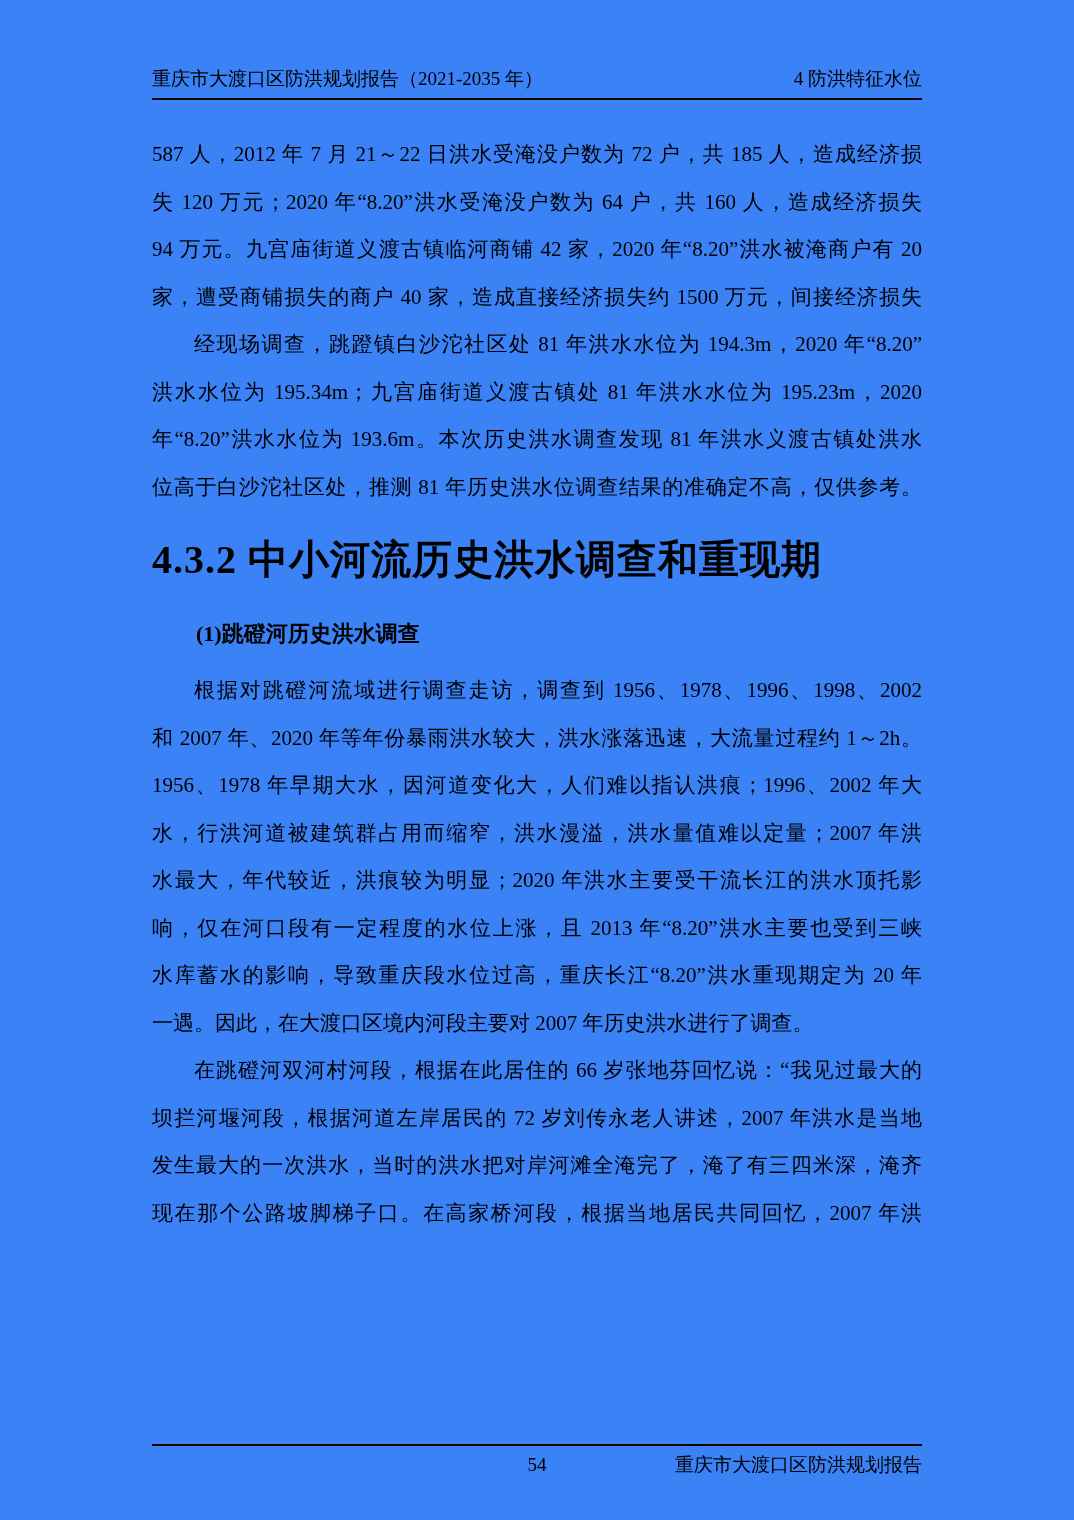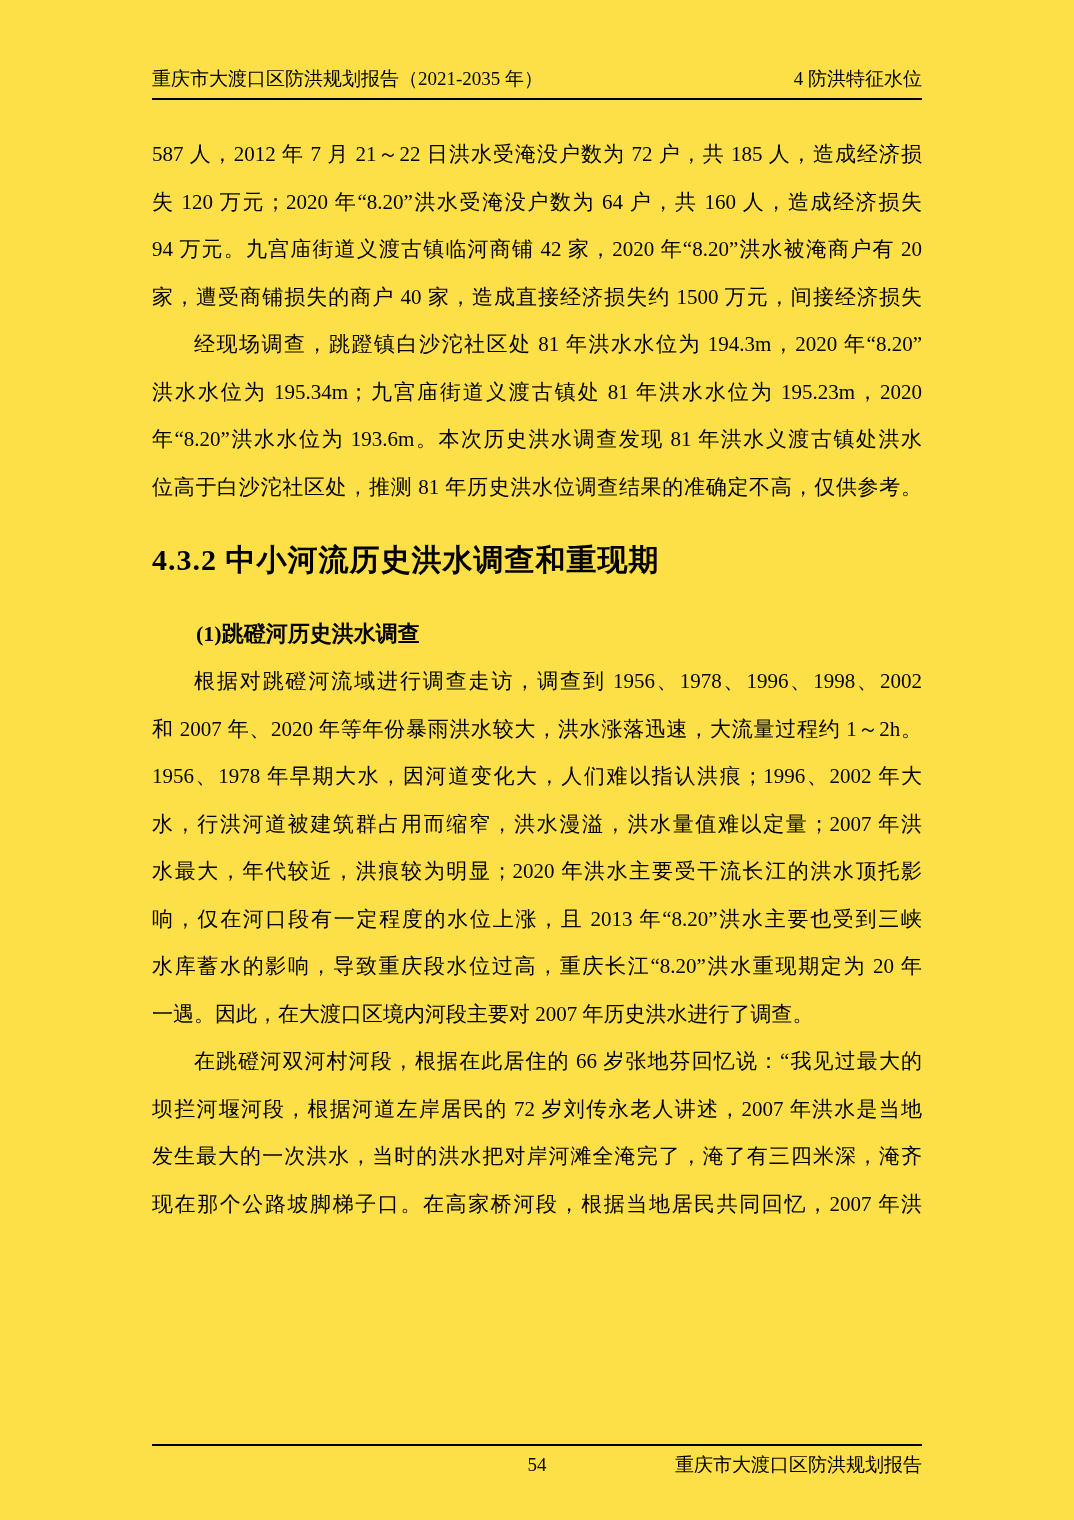--- a/index.html
+++ b/index.html
@@ -1,20 +1,20 @@
 <!DOCTYPE html>
 <html><head>
 <meta charset="utf-8">
 <style>
   html, body { margin: 0; padding: 0; background: #ffffff; }
   .page {
     position: relative;
     width: 1074px;
     height: 1520px;
-    background: #fde047;
+    background: #3b82f6;
     color: #000000;
     font-family: "Liberation Serif", "DejaVu Serif", serif;
     overflow: hidden;
   }
   .header {
     position: absolute;
     top: 66px;
     left: 152px;
     width: 770px;
     display: flex;
@@ -35,32 +35,32 @@
     font-size: 21px;
     line-height: 47.5px;
     text-align: justify;
     text-align-last: justify;
     text-justify: auto;
     white-space: normal;
   }
   .line.last { text-align-last: left; }
   .line.ind  { text-indent: 2em; }
   .h-main {
-    font-size: 30px;
+    font-size: 40px;
     font-weight: bold;
     line-height: 44px;
     margin-top: 27px;
     letter-spacing: 1px;
   }
   .h-sub {
     font-size: 22px;
     font-weight: bold;
     line-height: 30px;
     margin-top: 37px;
-    margin-bottom: 9px;
+    margin-bottom: 18px;
     text-indent: 2em;
   }
   .footer {
     position: absolute;
     top: 1444px;
     left: 152px;
     width: 770px;
     border-top: 2px solid #000;
     padding-top: 9px;
     font-size: 19px;

